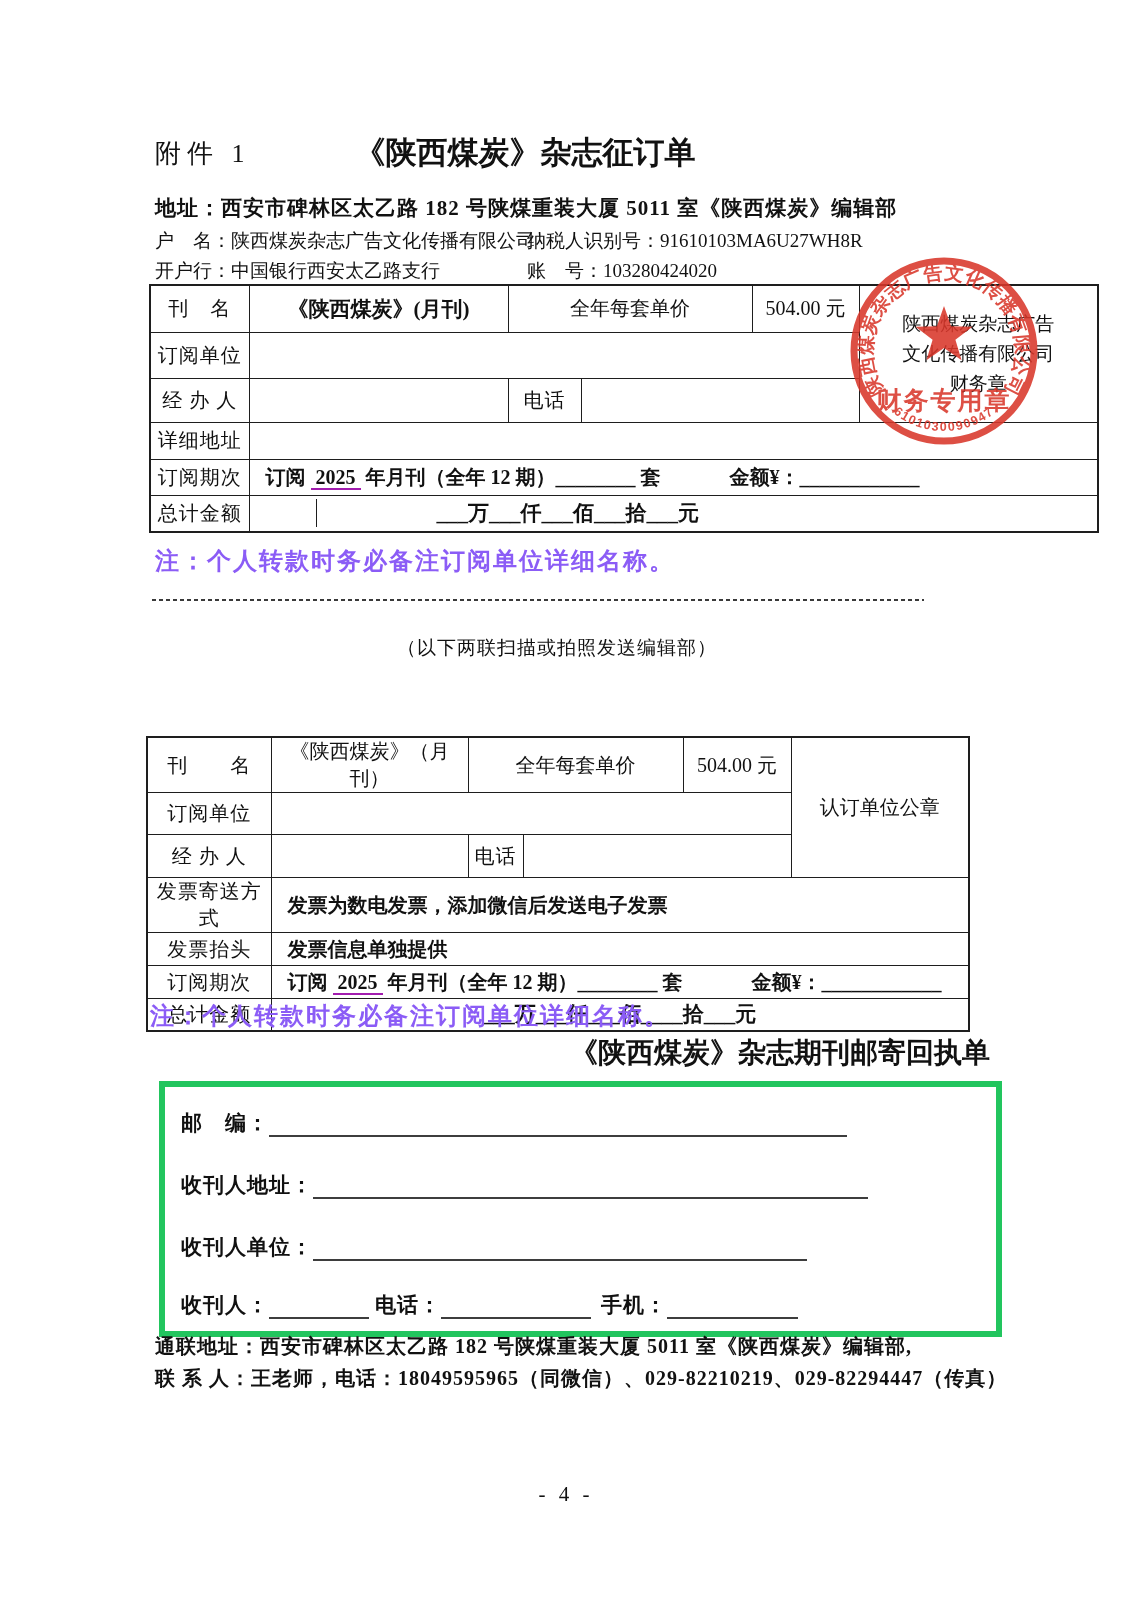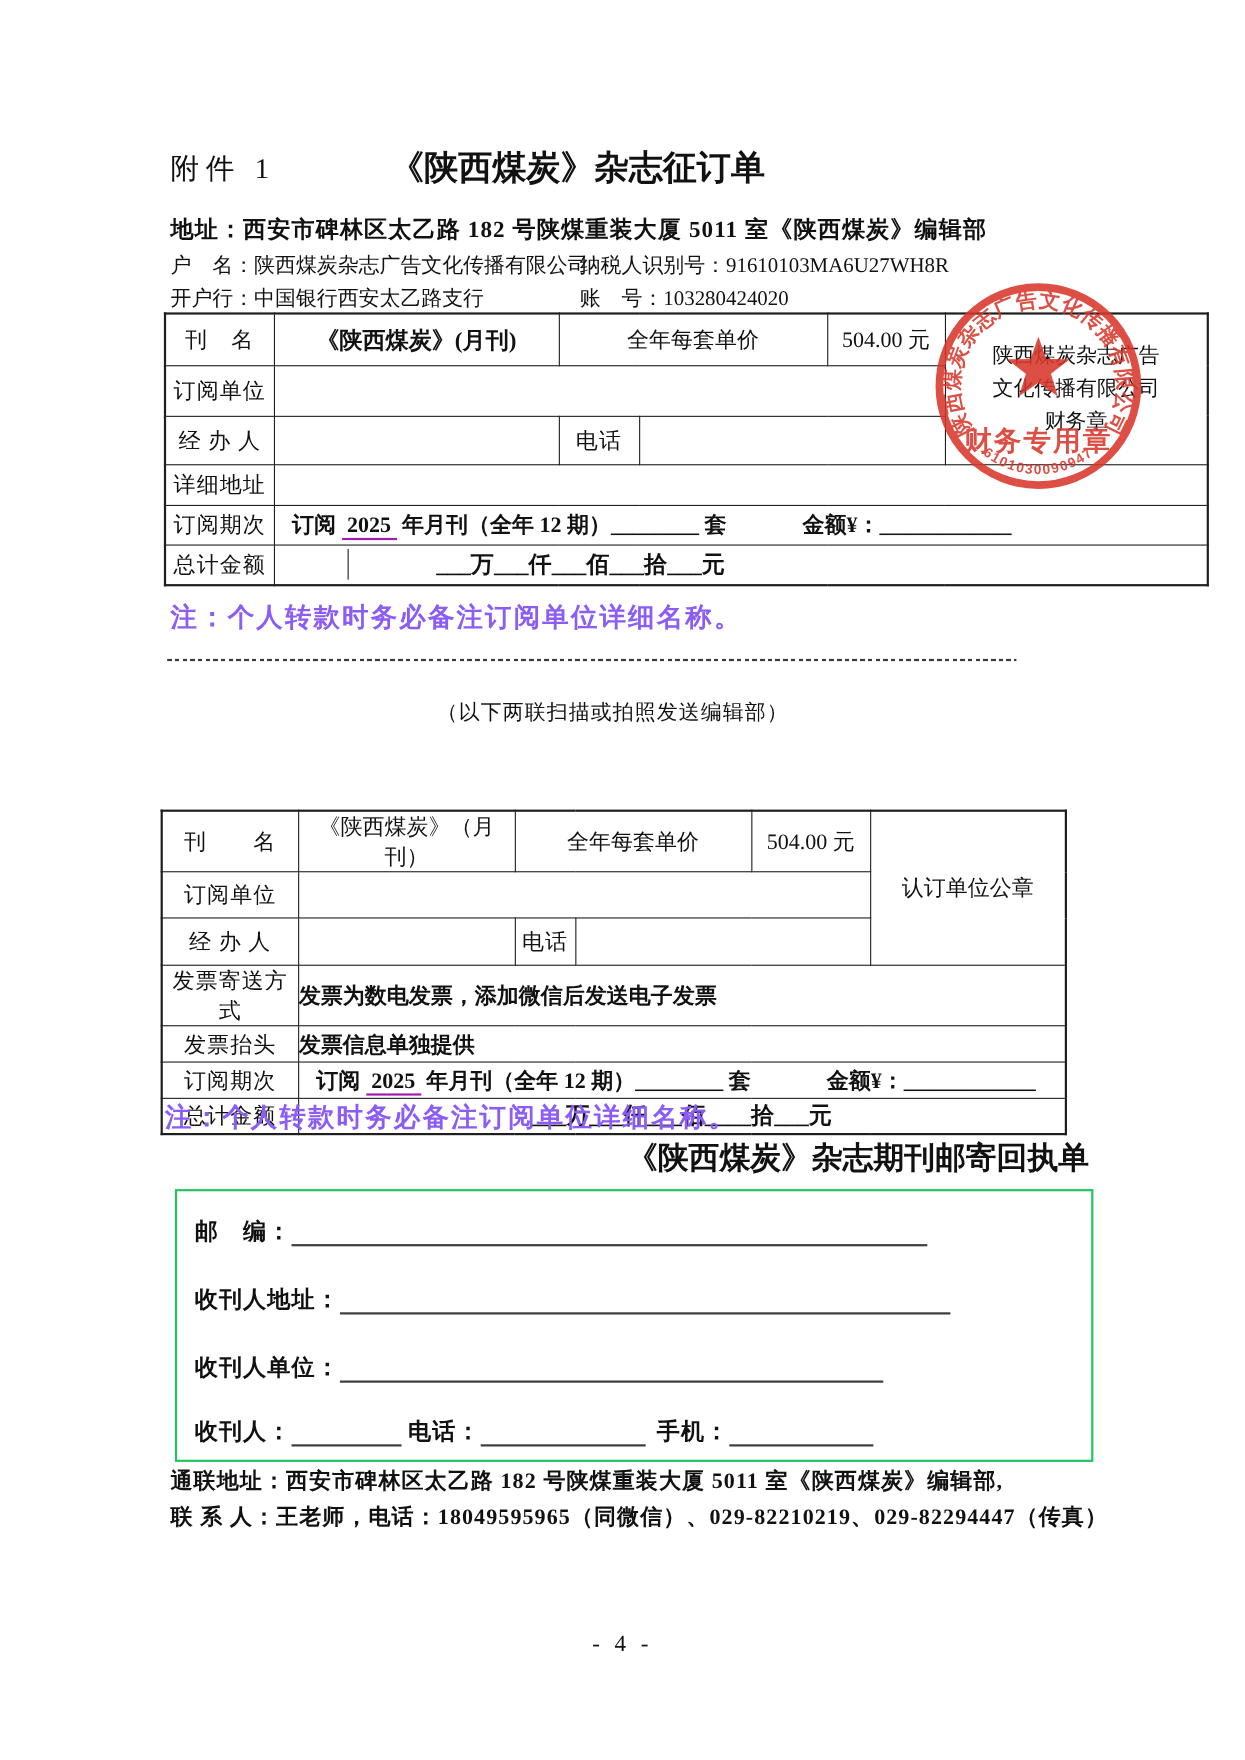--- a/index.html
+++ b/index.html
@@ -18,47 +18,47 @@
   .hl-right{left:527px;}
 
   
   table{border-collapse:collapse;table-layout:fixed;}
   td{border:1px solid #1e1e1e;font-size:20px;vertical-align:middle;padding:0;}
   .t1{left:149px;top:284px;}
   .t1 table{width:948px;border:2px solid #1e1e1e;}
   .t2{left:146px;top:736px;}
   .t2 table{width:822px;border:2px solid #1e1e1e;}
   .lbl{text-align:center;letter-spacing:1px;}
-  .cellpad{padding-left:0;}
+  .cellpad{padding-left:16px;}
   .journal{text-align:center;font-weight:bold;font-size:21px;}
   .center{text-align:center;}
   .bold{font-weight:bold;}
   .seal-cell{text-align:center;font-size:19px;line-height:30px;}
   .period-cell{padding-left:16px;font-weight:bold;font-size:20px;}
   .year-underline{border-bottom:2px solid #a21caf;padding:0 5px;}
   .amount-frag{margin-left:64px;}
   .total-flex{display:flex;align-items:stretch;height:100%;}
   .total-small{width:66px;border-right:1px solid #1e1e1e;}
-  .total-text1{flex:1;display:flex;align-items:center;padding-left:80px;font-weight:bold;font-size:21px;}
+  .total-text1{flex:1;display:flex;align-items:center;padding-left:120px;font-weight:bold;font-size:21px;}
   .total-text2{flex:1;display:flex;align-items:center;justify-content:center;font-weight:bold;font-size:21px;}
 
   
   .red-note{font-size:24px;font-weight:bold;color:#8b5cf6;letter-spacing:2px;}
   .note1{left:155px;top:545px;}
   .note2{left:150px;top:1000px;}
   .dashed{left:152px;top:599px;width:772px;height:2px;
           background:repeating-linear-gradient(90deg,#3a3a3a 0 4px,transparent 4px 7px);}
   .scan-note{left:146px;top:635px;width:822px;text-align:center;font-size:19px;letter-spacing:1px;}
   .title2{left:146px;top:686px;width:822px;text-align:center;font-size:28px;font-weight:bold;
           font-family:"Liberation Sans","DejaVu Sans",sans-serif;}
   .title3{left:159px;top:1034px;width:831px;text-align:right;font-size:28px;font-weight:bold;
           font-family:"Liberation Sans","DejaVu Sans",sans-serif;}
 
   
-  .mailbox{left:159px;top:1081px;width:831px;height:244px;border:2px solid #22c55e;}
+  .mailbox{left:159px;top:1081px;width:831px;height:244px;border:6px solid #22c55e;}
   .m-row{position:absolute;left:16px;display:flex;align-items:flex-end;font-size:21px;font-weight:bold;}
   .m-blank{border-bottom:2px solid #3d3d3d;height:26px;}
   .m-label{letter-spacing:1px;white-space:nowrap;}
   .mr1{top:22px;}  .mr2{top:84px;}  .mr3{top:146px;}  .mr4{top:204px;}
 
   
   .f-line1{left:155px;top:1333px;font-size:20px;font-weight:bold;letter-spacing:1px;}
   .f-line2{left:155px;top:1365px;font-size:20px;font-weight:bold;letter-spacing:1px;}
   .pagenum{left:0;top:1482px;width:1132px;text-align:center;font-size:21px;letter-spacing:4px;}
 

